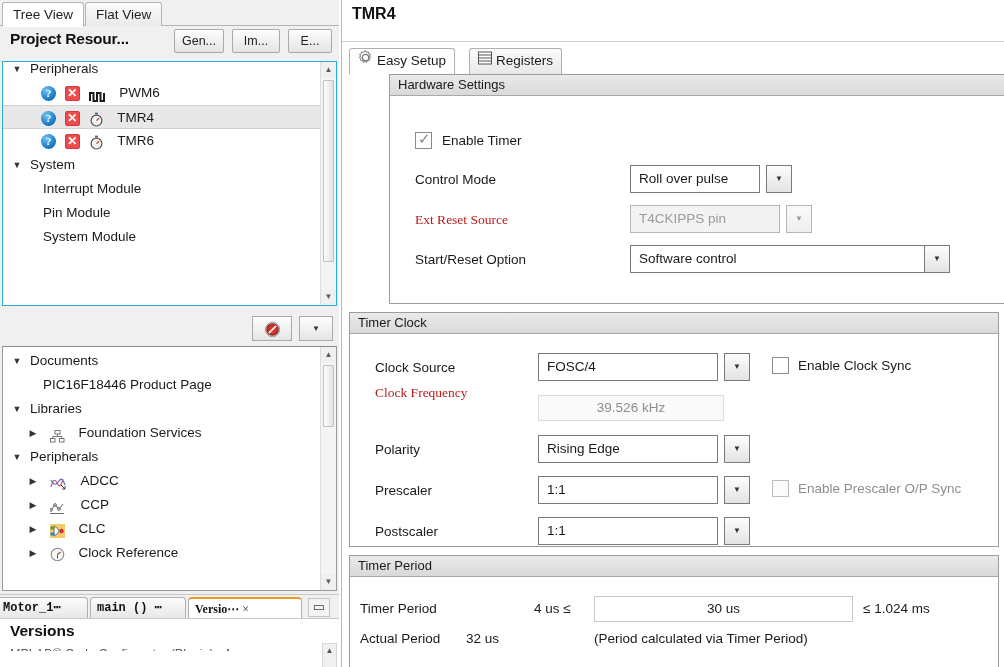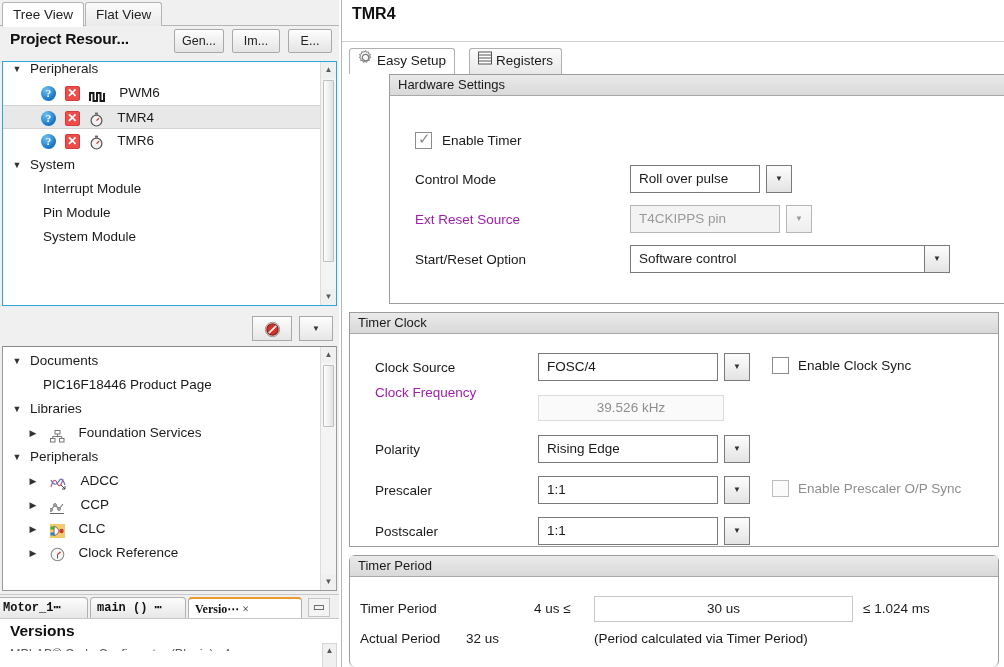--- a/index.html
+++ b/index.html
@@ -234,26 +234,26 @@
   }
   .sec-head {
     height: 21px; line-height: 20px;
     background: linear-gradient(to bottom,#eaeaea,#d9d9d9);
     border-bottom: 1px solid #a8a8a8;
     padding-left: 8px;
     font-size: 13px; color: #1a1a1a;
   }
   #sec-hardware { top: 74px; height: 230px; margin-left: 40px; }
   #sec-clock    { top: 312px; height: 235px; }
-  #sec-period   { top: 555px; height: 112px; border-bottom: none; border-radius: 6px; }
+  #sec-period   { top: 555px; height: 112px; border-bottom: none; }
 
   .field-label {
     position: absolute; font-size: 13.5px; color: #1a1a1a;
   }
-  .field-label.dim { color: #a21caf; }
+  .field-label.dim { color: #b91c1c; font-family: Liberation Serif, serif; }
 
   
   .combo {
     position: absolute; height: 28px;
     border: 1px solid #7a7a7a; background: #ffffff;
     font-size: 13.5px; color: #1a1a1a;
     line-height: 26px; padding-left: 8px;
     white-space: nowrap; overflow: hidden;
   }
   .combo.dim { color: #9a9a9a; background: #f3f3f3; border-color: #b6b6b6; }

